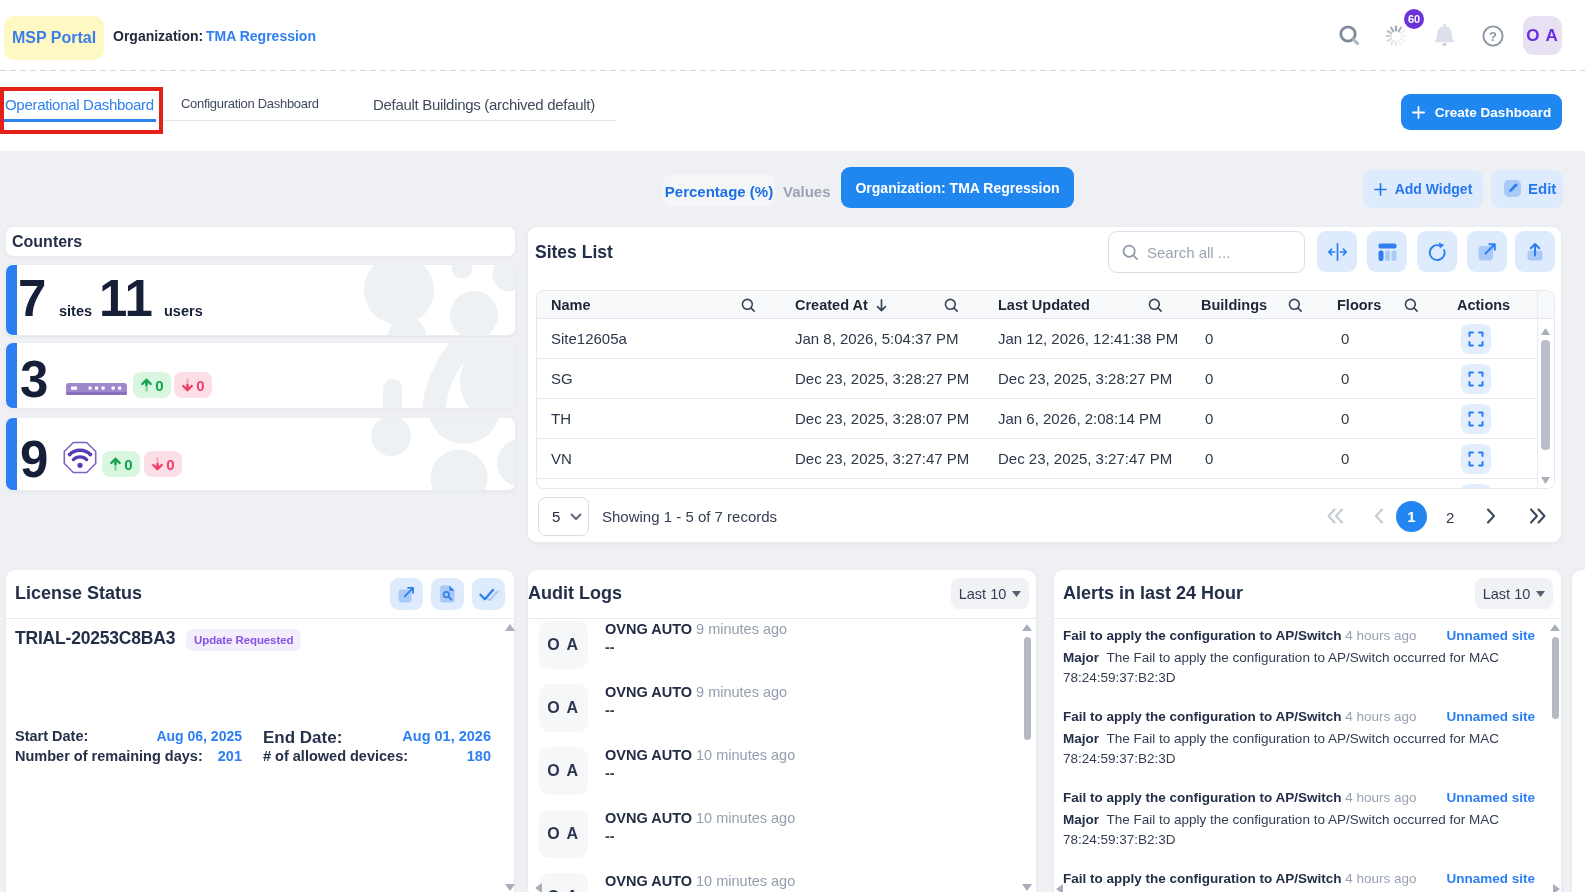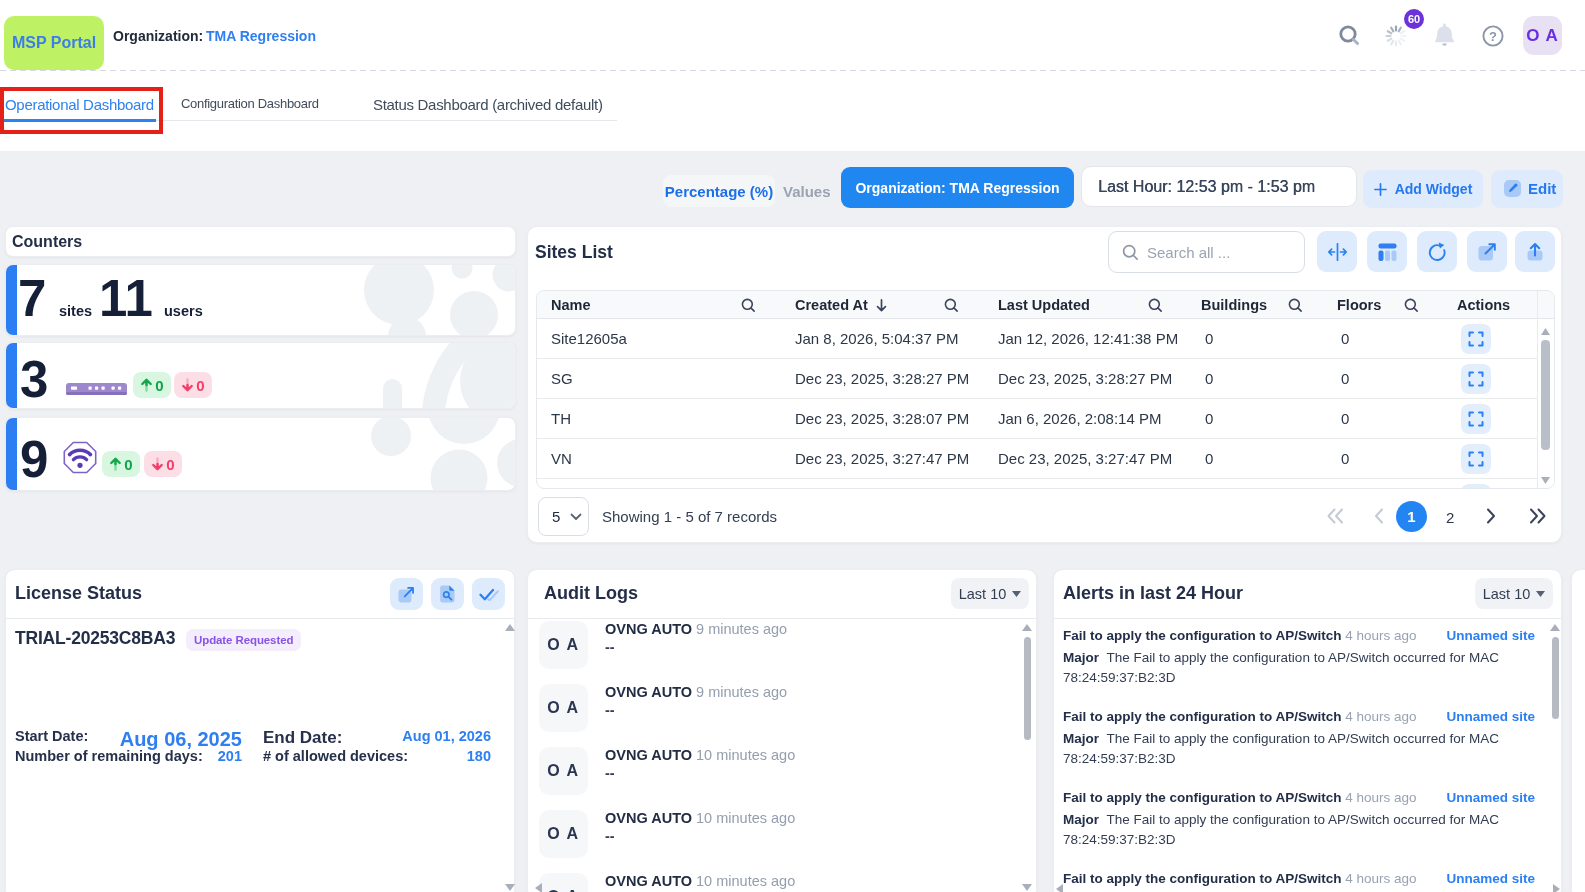--- a/index.html
+++ b/index.html
@@ -30,21 +30,21 @@
   .alt2 { position:absolute; left:9px; top:22px; font-size:13.5px; color:#323d52; white-space:nowrap; }
   .alt2 b { color:#232e48; }
   .alt3 { position:absolute; left:9px; top:42px; font-size:13.5px; color:#323d52; }
   .alink { position:absolute; right:26px; top:0; font-size:13.5px; font-weight:bold; color:#2b7ff2; }
 </style>
 </head>
 <body>
 <div id="root">
 
   <div class="abs" style="left:0;top:0;width:1585px;height:71px;background:#fff;"></div>
-  <div class="abs" style="left:4px;top:16px;width:100px;height:54px;background:#bef264;border-radius:10px;display:flex;align-items:center;justify-content:center;">
+  <div class="abs" style="left:4px;top:16px;width:100px;height:44px;background:#fef9c3;border-radius:10px;display:flex;align-items:center;justify-content:center;">
     <span style="font-size:16px;font-weight:bold;color:#3b7deb;">MSP Portal</span>
   </div>
   <span class="abs" style="left:113px;top:28px;font-size:14px;font-weight:bold;color:#212b3b;">Organization:</span>
   <span class="abs" style="left:206px;top:28px;font-size:14px;font-weight:bold;color:#2e7ff2;">TMA Regression</span>
 
   <svg class="abs" style="left:1338px;top:24px;" width="23" height="23" viewBox="0 0 23 23">
     <circle cx="10" cy="10" r="7.2" fill="none" stroke="#7e8a9c" stroke-width="2.8"></circle>
     <path d="M15.5 15.5l4 4" stroke="#aab3c0" stroke-width="3" stroke-linecap="round"></path>
   </svg>
 
@@ -82,34 +82,37 @@
   <div class="abs" style="left:1523px;top:16px;width:39px;height:39px;background:#e7e1f3;border-radius:11px;display:flex;align-items:center;justify-content:center;">
     <span style="font-size:17px;font-weight:bold;color:#6b2fe2;letter-spacing:1px;">O A</span>
   </div>
   <div class="abs" style="left:0;top:70px;width:1585px;height:1px;background:repeating-linear-gradient(90deg,#d3d8e2 0 6px,transparent 6px 10px);"></div>
 
   <div class="abs" style="left:0;top:71px;width:1585px;height:80px;background:#fff;"></div>
   <div class="abs" style="left:0;top:120px;width:617px;height:1px;background:#e4e7eb;"></div>
   <div class="abs" style="left:4px;top:119px;width:152px;height:3px;background:#2e82f0;"></div>
   <span class="abs" style="left:5px;top:96px;font-size:15px;letter-spacing:-0.3px;color:#2e82f0;">Operational Dashboard</span>
   <span class="abs" style="left:181px;top:96px;font-size:13px;letter-spacing:-0.3px;color:#404b5c;">Configuration Dashboard</span>
-  <span class="abs" style="left:373px;top:96px;font-size:15px;letter-spacing:-0.3px;color:#404b5c;">Status Dashboard (archived default)</span>
+  <span class="abs" style="left:373px;top:96px;font-size:15px;letter-spacing:-0.3px;color:#404b5c;">Default Buildings (archived default)</span>
   <div class="abs" style="left:0px;top:87px;width:163px;height:47px;border:4px solid #e32119;"></div>
+  <div class="abs" style="left:1401px;top:94px;width:161px;height:36px;border-radius:9px;background:#2187f0;display:flex;align-items:center;justify-content:center;gap:10px;">
+    <svg width="13" height="13" viewBox="0 0 14 14">
+        <path d="M7 1v12M1 7h12" stroke="#fff" stroke-width="1.9" stroke-linecap="round"></path>
+      </svg>
+    <span style="color:#fff;font-size:13.5px;font-weight:bold;">Create Dashboard</span>
+  </div>
 
   <div class="abs" style="left:0;top:151px;width:1585px;height:741px;background:#eef0f3;"></div>
 
   <div class="abs" style="left:663px;top:175px;width:112px;height:32px;background:#f5f6f8;border-radius:8px;display:flex;align-items:center;justify-content:center;">
     <span style="font-size:15px;font-weight:bold;color:#1d6fe8;">Percentage (%)</span>
   </div>
   <span class="abs" style="left:783px;top:183px;font-size:15px;font-weight:bold;color:#9aa3b1;">Values</span>
   <div class="abs" style="left:841px;top:167px;width:233px;height:41px;background:#2187f0;border-radius:9px;display:flex;align-items:center;justify-content:center;">
     <span style="font-size:14px;font-weight:bold;color:#fff;">Organization: TMA Regression</span>
-  </div>
-  <div class="abs" style="left:1081px;top:166px;width:276px;height:41px;background:#fff;border:1px solid #e2e6eb;border-radius:10px;display:flex;align-items:center;">
-    <span style="margin-left:16px;font-size:16px;font-weight:500;color:#3a465c;text-shadow:0.4px 0 0 #3a465c;">Last Hour: 12:53 pm - 1:53 pm</span>
   </div>
   <div class="abs" style="left:1363px;top:170px;width:120px;height:38px;background:#ddebfc;border-radius:9px;display:flex;align-items:center;justify-content:center;gap:8px;">
     <svg width="13" height="13" viewBox="0 0 14 14">
         <path d="M7 1v12M1 7h12" stroke="#2678ee" stroke-width="1.8" stroke-linecap="round"></path>
       </svg>
     <span style="font-size:14px;font-weight:bold;color:#2678ee;">Add Widget</span>
   </div>
   <div class="abs" style="left:1491px;top:170px;width:72px;height:38px;background:#ddebfc;border-radius:9px;"></div>
   <div class="abs" style="left:1504px;top:180px;width:17px;height:17px;background:#a9c9f8;border-radius:5px;display:flex;align-items:center;justify-content:center;">
     <svg width="11" height="11" viewBox="0 0 12 12">
@@ -393,36 +396,36 @@
           <path d="M9.2 11.2l1.3 1L18.8 3.4" fill="none" stroke="#a9c9f7" stroke-width="2.1" stroke-linecap="round" stroke-linejoin="round"></path>
           <path d="M1.5 6.8l4.3 4.4L14 2" fill="none" stroke="#2b80f2" stroke-width="2.3" stroke-linecap="round" stroke-linejoin="round"></path>
         </svg>
     </div>
     <div style="position:absolute;left:0;top:48px;width:100%;height:1px;background:#e8eaee;"></div>
     <span style="position:absolute;left:9px;top:58px;font-size:17.5px;font-weight:bold;color:#232e48;letter-spacing:-0.2px;">TRIAL-20253C8BA3</span>
     <div style="position:absolute;left:180px;top:59px;height:22px;padding:0 8px;background:#f3edfc;border-radius:7px;display:flex;align-items:center;">
       <span style="font-size:11.5px;font-weight:bold;color:#8953e8;letter-spacing:-0.1px;">Update Requested</span>
     </div>
     <span style="position:absolute;left:9px;top:158px;font-size:14.5px;font-weight:bold;color:#26304a;">Start Date:</span>
-    <span style="position:absolute;left:0;top:158px;width:236px;text-align:right;font-size:20px;font-weight:bold;color:#2d7ff2;">Aug 06, 2025</span>
+    <span style="position:absolute;left:0;top:158px;width:236px;text-align:right;font-size:14px;font-weight:bold;color:#2d7ff2;">Aug 06, 2025</span>
     <span style="position:absolute;left:257px;top:158px;font-size:17px;font-weight:bold;color:#26304a;">End Date:</span>
     <span style="position:absolute;left:0;top:158px;width:485px;text-align:right;font-size:14.5px;font-weight:bold;color:#2d7ff2;">Aug 01, 2026</span>
     <span style="position:absolute;left:9px;top:178px;font-size:14.5px;font-weight:bold;color:#26304a;">Number of remaining days:</span>
     <span style="position:absolute;left:0;top:178px;width:236px;text-align:right;font-size:14.5px;font-weight:bold;color:#2d7ff2;">201</span>
     <span style="position:absolute;left:257px;top:178px;font-size:14.5px;font-weight:bold;color:#26304a;"># of allowed devices:</span>
     <span style="position:absolute;left:0;top:178px;width:485px;text-align:right;font-size:14.5px;font-weight:bold;color:#2d7ff2;">180</span>
     <svg style="position:absolute;left:499px;top:54px;" width="10" height="7" viewBox="0 0 10 7">
         <path d="M5 0l5 7H0z" fill="#a8afbb"></path>
       </svg>
     <svg style="position:absolute;left:499px;top:314px;" width="10" height="7" viewBox="0 0 10 7">
         <path d="M5 7l5-7H0z" fill="#a8afbb"></path>
       </svg>
   </div>
   <div class="card" id="audit" style="left:527px;top:569px;width:510px;height:331px;">
-    <span style="position:absolute;left:16px;top:13px;font-size:18px;font-weight:bold;color:#232e48;">Audit Logs</span>
+    <span style="position:absolute;left:0;top:13px;font-size:18px;font-weight:bold;color:#232e48;">Audit Logs</span>
     <div style="position:absolute;left:423px;top:8px;width:78px;height:31px;background:#f0f2f5;border-radius:8px;display:flex;align-items:center;justify-content:center;gap:6px;">
       <span style="font-size:14.5px;color:#333e52;">Last 10</span>
       <svg width="9" height="6" viewBox="0 0 9 6">
           <path d="M4.5 6L9 0H0z" fill="#566073"></path>
         </svg>
     </div>
     <div style="position:absolute;left:0;top:48px;width:100%;height:1px;background:#e8eaee;"></div>
     <div class="aentry" style="top:51px;">
         <div class="aava">O A</div>
         <div class="aline1"><b>OVNG AUTO</b> <span>9 minutes ago</span></div>

